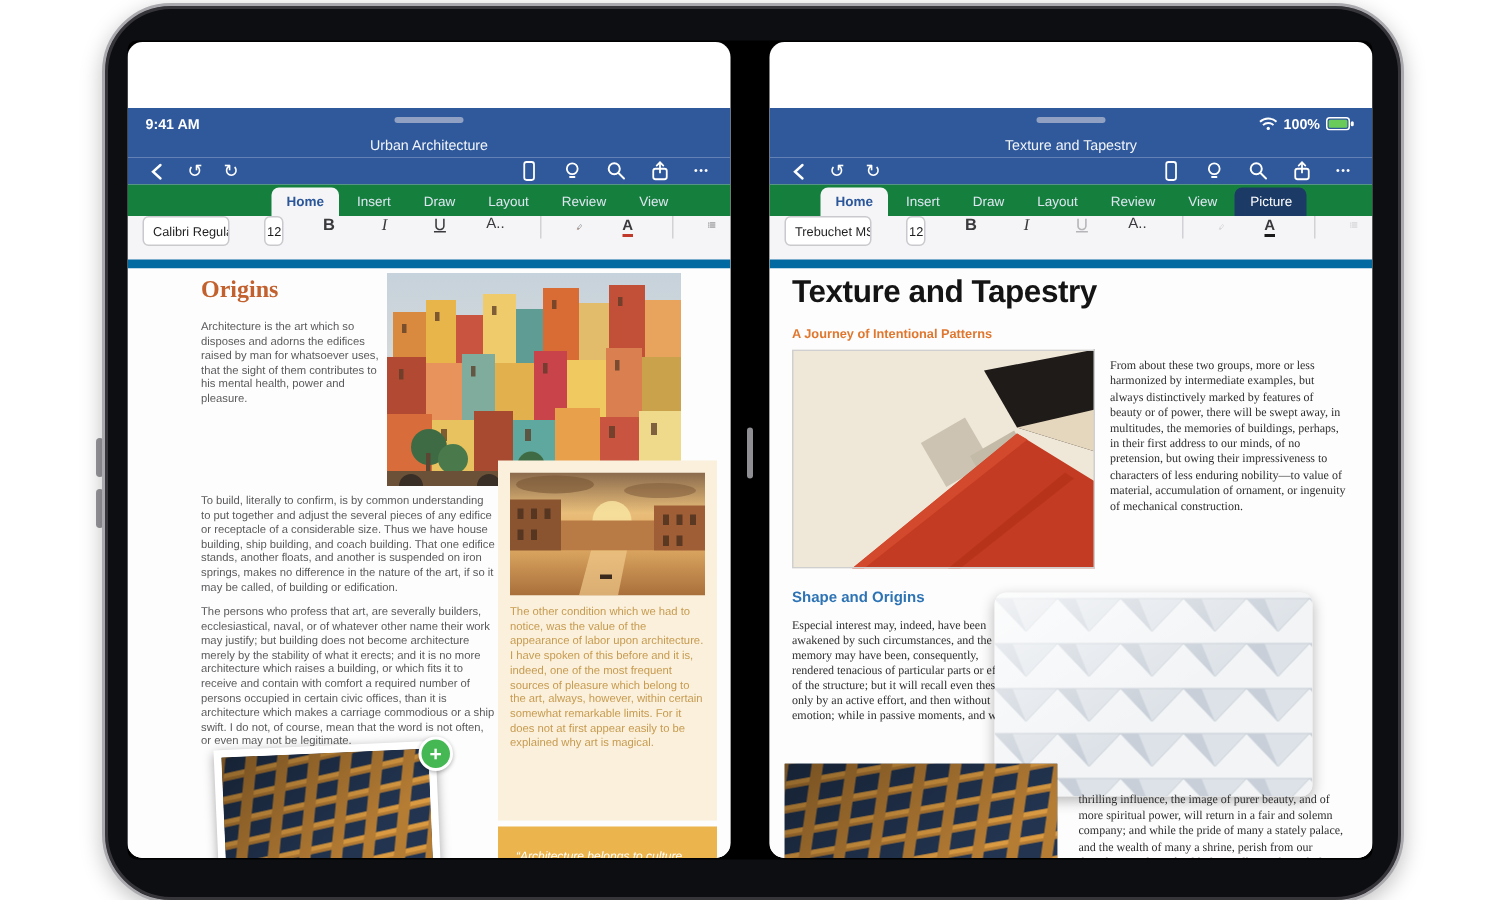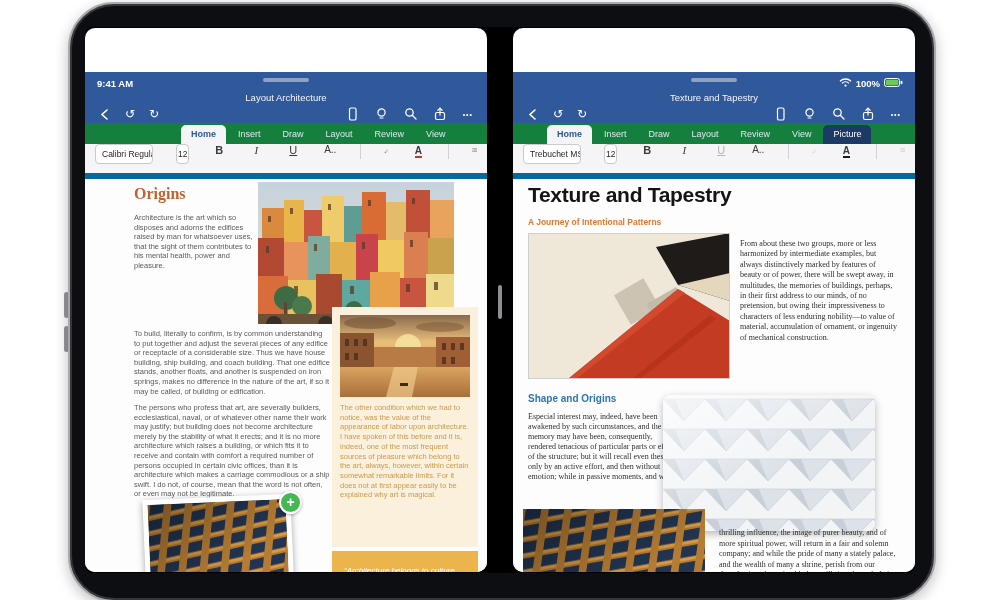--- a/index.html
+++ b/index.html
@@ -73,21 +73,21 @@
 <div class="side-btn" style="top:326px"></div>
 <div class="device"></div>
 
 <div class="screen">
 
   <div class="pane leftp">
     <div class="statusbar">
       <span>9:41 AM</span>
       <div class="handle-pill"></div>
     </div>
-    <div class="titlebar">Layout Architecture</div>
+    <div class="titlebar">Urban Architecture</div>
     <div class="iconrow">
       <svg width="12" height="13" viewBox="0 0 12 13">
           <polyline points="8,2 3,6.5 8,11" fill="none" stroke="#fff" stroke-width="1.6" stroke-linecap="round"></polyline>
         </svg>
       <span class="uglyph">↺</span>
       <span class="uglyph">↻</span>
       <div class="rgt">
         <svg width="13" height="14" viewBox="0 0 13 14">
             <rect x="3.5" y="1" width="6.5" height="12" rx="1.6" fill="none" stroke="#fff" stroke-width="1.2"></rect>
           </svg>

